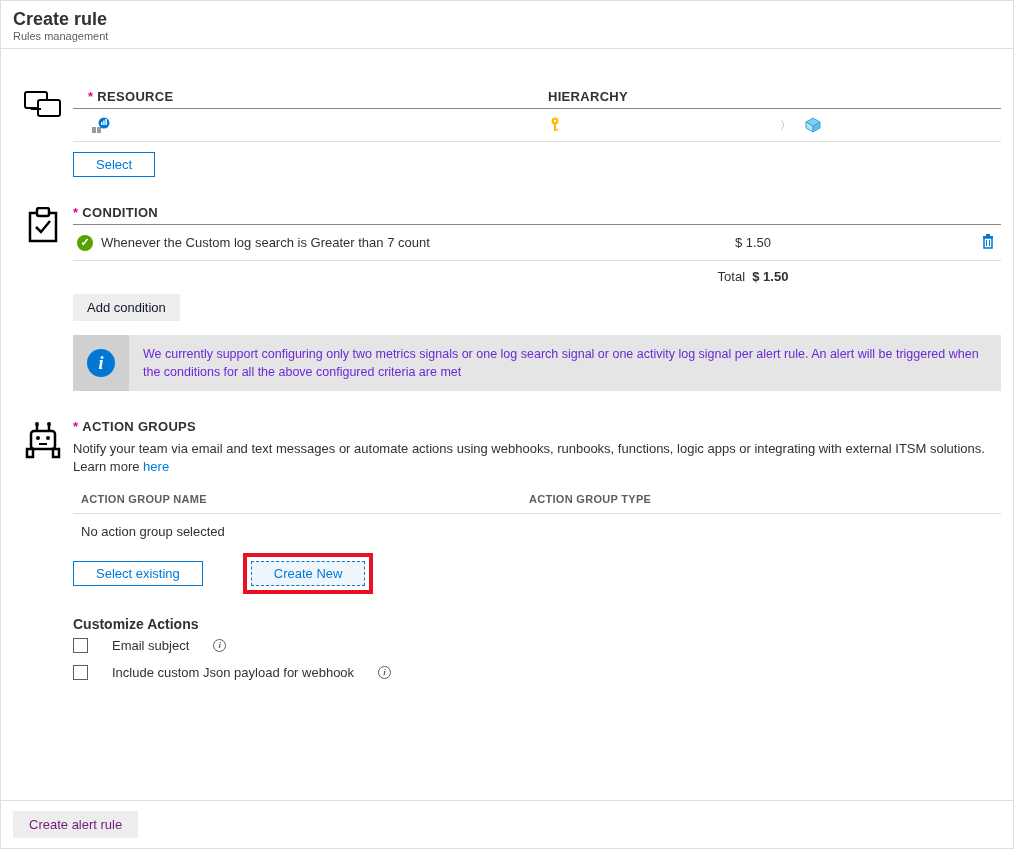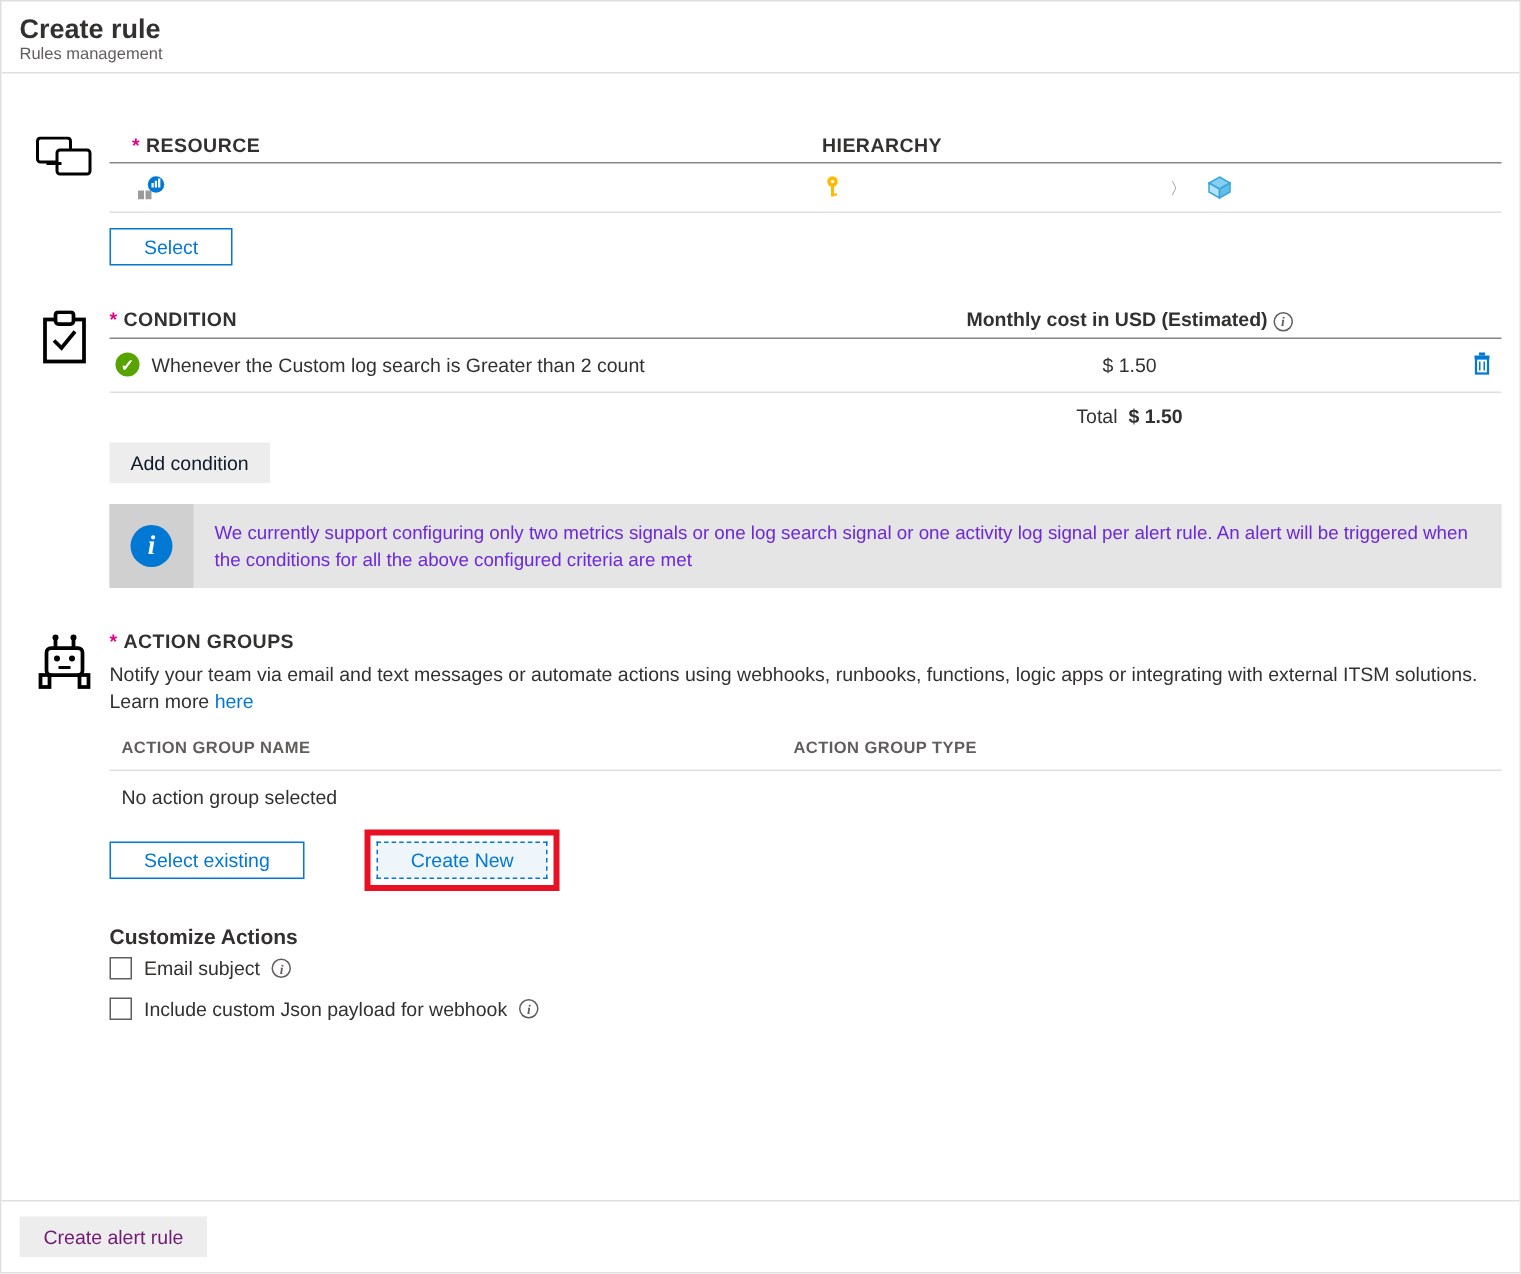--- a/index.html
+++ b/index.html
@@ -63,21 +63,21 @@
   .info-box-icon { flex:0 0 56px;background:#d0d0d0;display:flex;align-items:center;justify-content:center; }
   .info-circle { width:28px;height:28px;border-radius:50%;background:#0078d4;display:flex;align-items:center;justify-content:center;color:#fff;font-size:18px;font-weight:bold;font-style:italic;font-family:Georgia,serif; }
   .info-box-text { padding:10px 14px;font-size:12.5px;line-height:1.45;color:#6d28d9; }
   .ag-desc { font-size:13px; padding:6px 0 2px; line-height:1.4; }
   .ag-desc a { color:#0078d4; text-decoration:none; cursor:pointer; }
   .ag-headers { display:flex; padding:14px 0 8px 8px; border-bottom:1px solid #e1dfdd; font-size:11px; letter-spacing:0.3px; color:#605e5c; font-weight:700;}
   .ag-col-a { flex:0 0 448px; }
   .ag-col-b { flex:1; }
   .no-group { padding:10px 0 4px 8px; font-size:13px; }
   .customize-h { font-weight:700; font-size:14px; margin-top:22px; }
-  .cb-row { display:flex; align-items:center; gap:8px; padding:6px 0; font-size:13px; }
+  .cb-row { display:flex; align-items:center; gap:24px; padding:6px 0; font-size:13px; }
   .cb { width:15px;height:15px;border:1px solid #605e5c;background:#fff;display:inline-block;cursor:pointer; }
   .info-i {
     display:inline-flex;width:13px;height:13px;border-radius:50%;border:1px solid #605e5c;align-items:center;justify-content:center;font-size:9px;font-weight:bold;color:#605e5c;font-style:italic;font-family:Georgia,serif;
   }
   .footer {
     position:absolute;bottom:0;left:0;right:0;border-top:1px solid #e1dfdd;padding:10px 12px;background:#fff;
   }
   .footer-btn {
     display:inline-block;background:#ededed;color:#701a75;padding:6px 16px;font-size:13px;
   }
@@ -152,27 +152,26 @@
     <div class="section-icon">
       <svg width="34" height="38" viewBox="0 0 34 38">
         <rect x="4" y="6" width="26" height="28" fill="none" stroke="#000" stroke-width="2.5"></rect>
         <rect x="11" y="1" width="12" height="8" rx="2" fill="#fff" stroke="#000" stroke-width="2.5"></rect>
         <polyline points="10,20 15,25 24,14" fill="none" stroke="#000" stroke-width="2.5"></polyline>
       </svg>
     </div>
     <div class="section-body">
       <div class="cond-headers">
         <div class="cond-col-a"><span class="sec-h"><span class="star">*</span><span>CONDITION</span></span></div>
-        <div class="cond-col-b"><span class="sec-h" style="font-weight:700;letter-spacing:0;">Monthly cost in USD (Estimated)</span> <span class="info-i">i</span></div>
         <div class="cond-col-c"></div>
       </div>
       <div class="cond-row">
         <div class="cond-col-a" style="display:flex;align-items:center;gap:8px;padding-left:4px;">
           <span class="check-circle">✓</span>
-          <span>Whenever the Custom log search is Greater than 2 count</span>
+          <span>Whenever the Custom log search is Greater than 7 count</span>
         </div>
         <div class="cond-col-b">$ 1.50</div>
         <div class="trash">
           <svg width="14" height="16" viewBox="0 0 14 16" style="display:inline">
               <rect x="2" y="3" width="10" height="2" fill="#0078d4"></rect>
               <rect x="5" y="1" width="4" height="2" fill="#0078d4"></rect>
               <rect x="3" y="5" width="8" height="10" fill="none" stroke="#0078d4" stroke-width="1.5"></rect>
               <line x1="5.5" y1="7" x2="5.5" y2="13" stroke="#0078d4"></line>
               <line x1="8.5" y1="7" x2="8.5" y2="13" stroke="#0078d4"></line>
             </svg>

